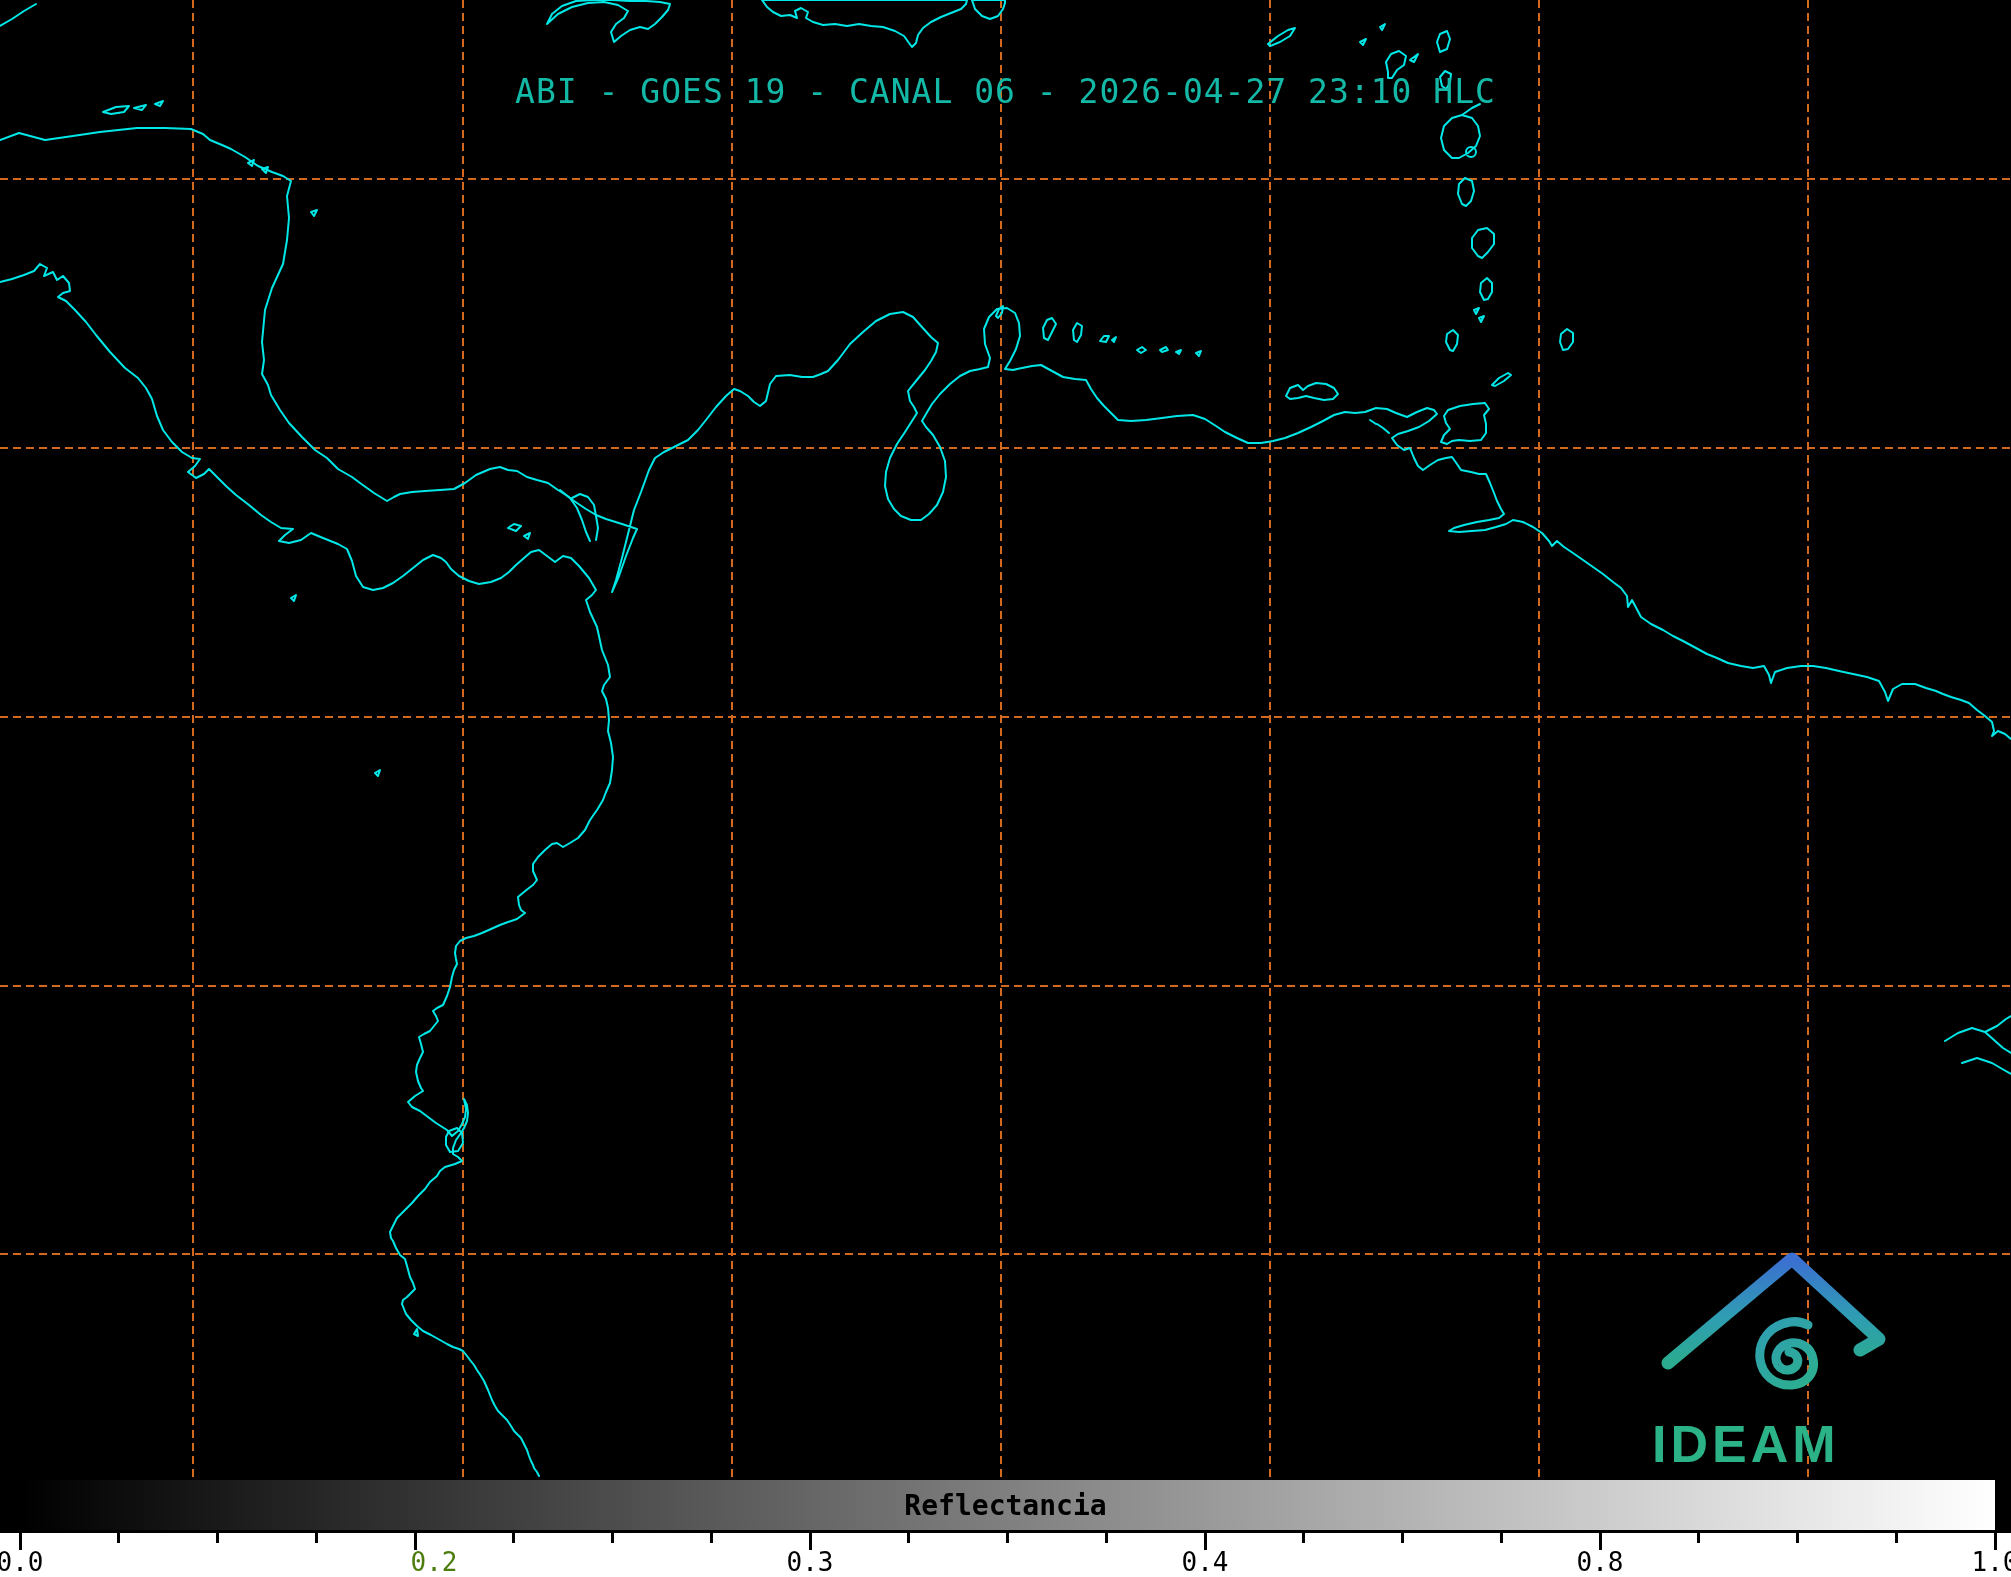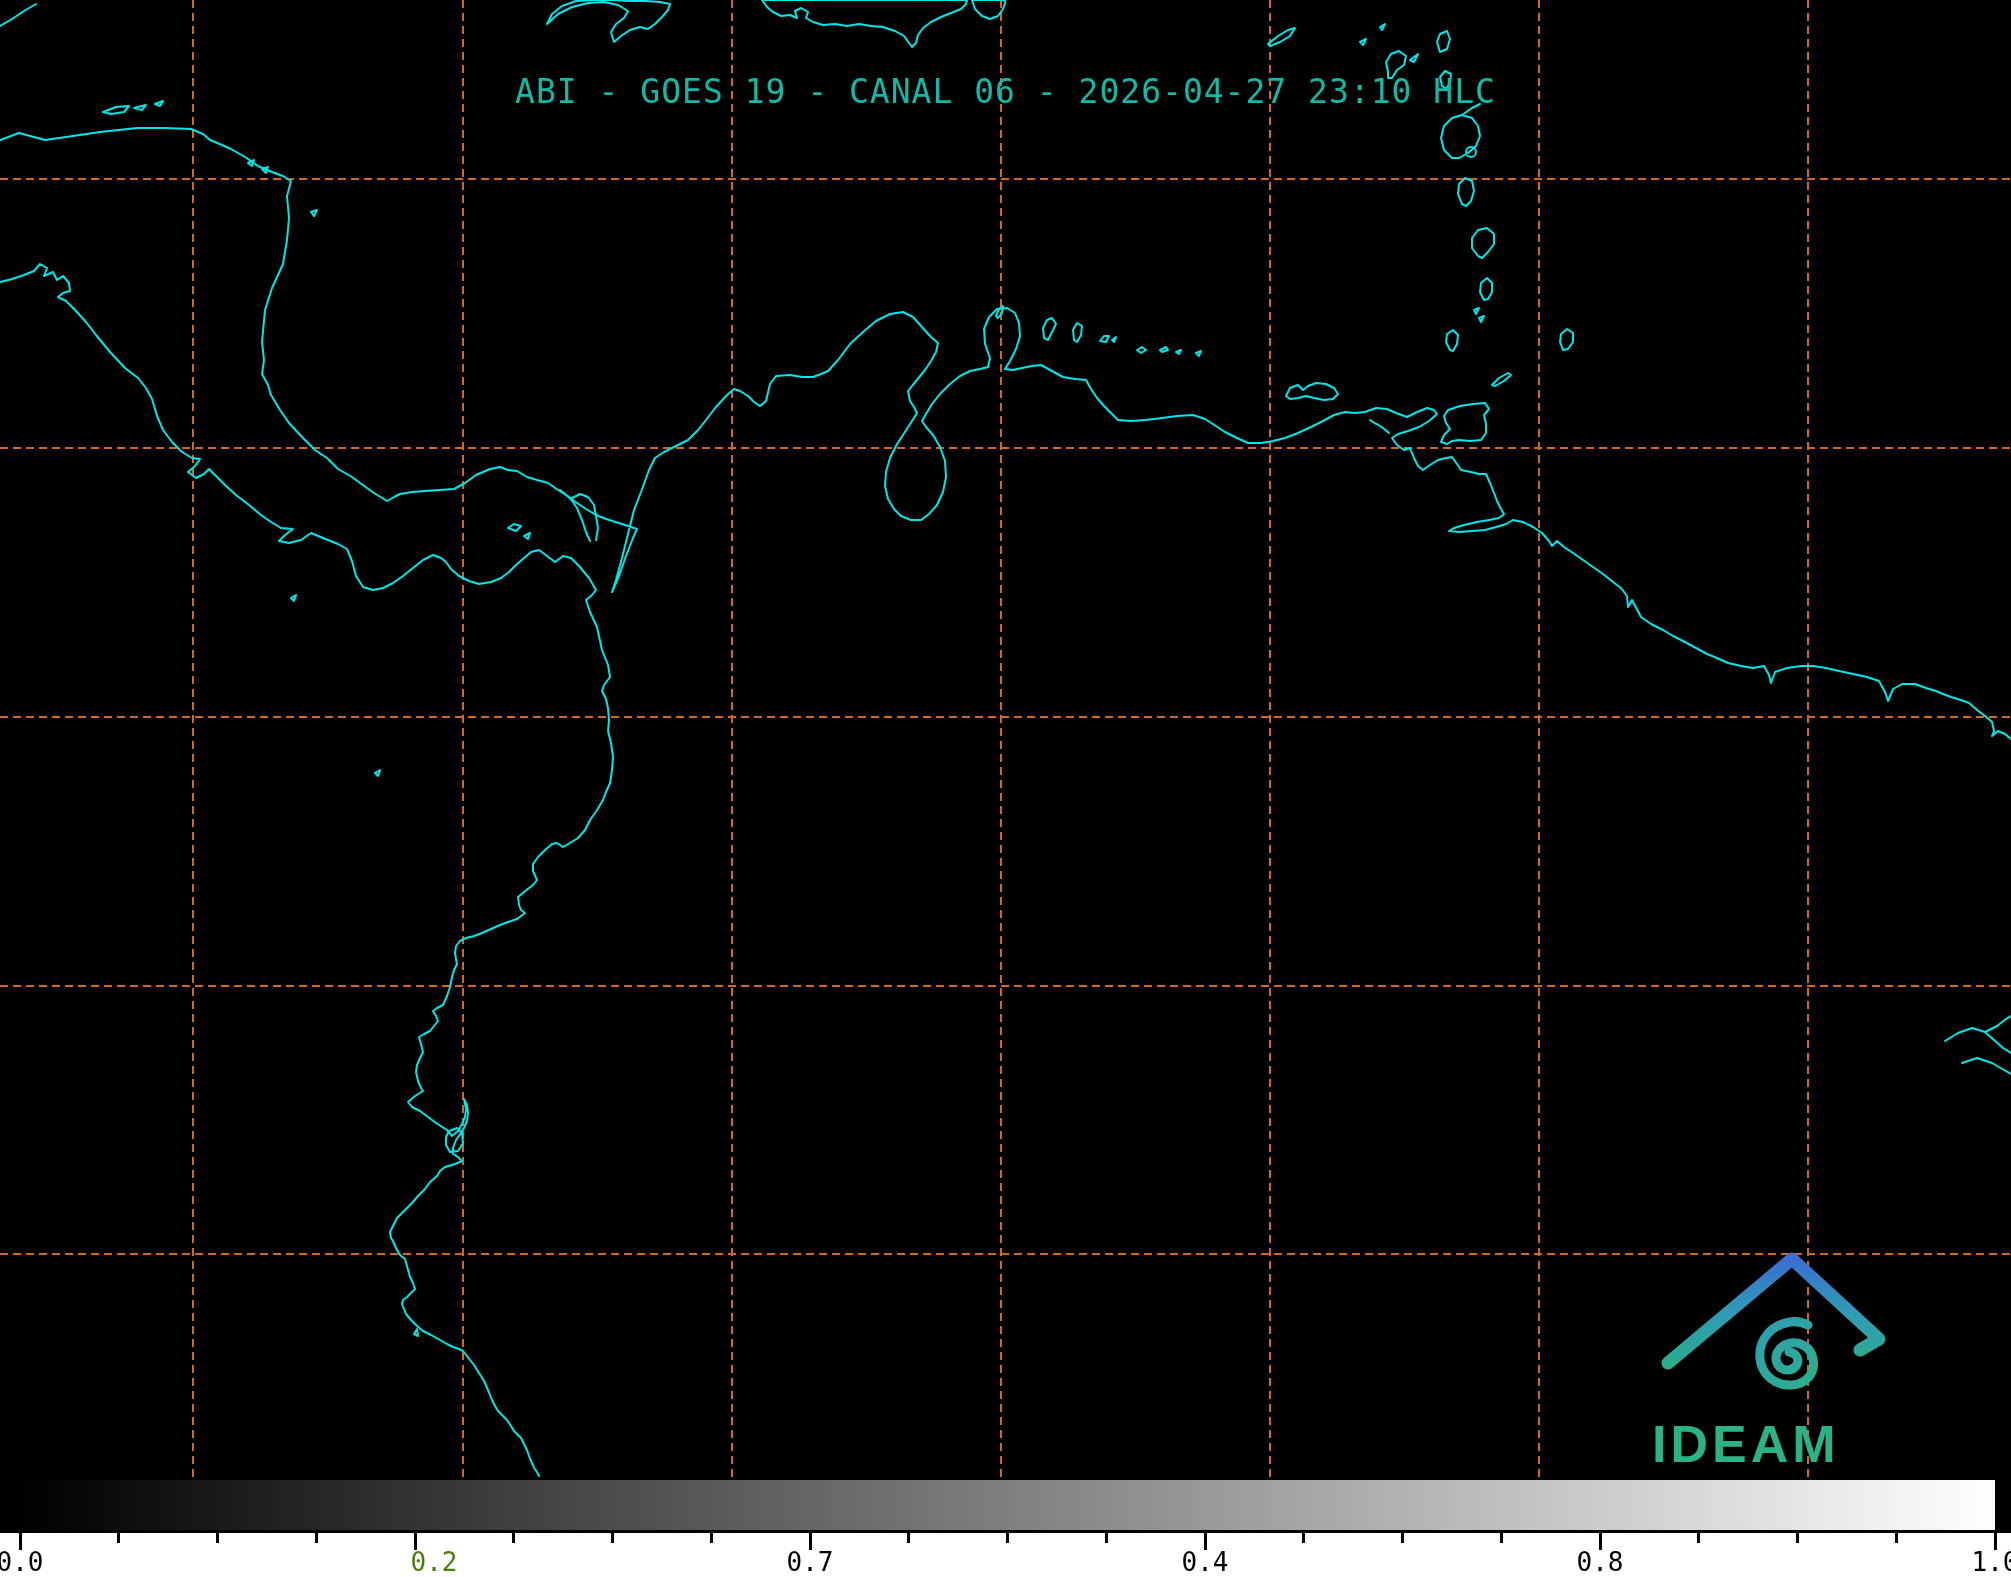--- a/index.html
+++ b/index.html
@@ -92,20 +92,21 @@
       <path id="logo-roof" fill="none" stroke="url(#roofGrad)" stroke-width="13" stroke-linecap="round" stroke-linejoin="round" d="M 1668 1363 L 1792 1259 L 1879 1339 L 1860 1350"></path>
       <path id="logo-spiral" fill="none" stroke="url(#spiralGrad)" stroke-width="9" stroke-linecap="round" d="M 1789 1352 C 1797 1353 1800 1360 1796 1366 C 1791 1372 1782 1371 1778 1365 C 1773 1357 1778 1347 1787 1344 C 1799 1340 1811 1347 1813 1359 C 1816 1373 1806 1384 1792 1385 C 1775 1386 1762 1375 1760 1359 C 1758 1340 1771 1325 1790 1322 C 1796 1321 1802 1322 1808 1325"></path>
     </g>
   </svg>
 
   <div id="map-title" style="color: #14b8a6;">ABI - GOES 19 - CANAL 06 - 2026-04-27 23:10 HLC</div>
 
   <div id="cbar-outer">
     <div id="cbar-grad" style="background: linear-gradient(to right, rgb(0, 0, 0), rgb(255, 255, 255));"></div>
   </div>
+  <div id="cbar-label" style="color: rgb(0, 0, 0);">Reflectancia</div>
   <div id="cbar-strip" style="background: rgb(255, 255, 255);"></div>
   <div id="cbar-ticks">
       <div class="cbar-tick" style="left: 18.5px; height: 17px; background: rgb(0, 0, 0);"></div>
       <div class="cbar-tick" style="left: 117.25px; height: 10px; background: rgb(0, 0, 0);"></div>
       <div class="cbar-tick" style="left: 216px; height: 10px; background: rgb(0, 0, 0);"></div>
       <div class="cbar-tick" style="left: 314.75px; height: 10px; background: rgb(0, 0, 0);"></div>
       <div class="cbar-tick" style="left: 413.5px; height: 17px; background: rgb(0, 0, 0);"></div>
       <div class="cbar-tick" style="left: 512.25px; height: 10px; background: rgb(0, 0, 0);"></div>
       <div class="cbar-tick" style="left: 611px; height: 10px; background: rgb(0, 0, 0);"></div>
       <div class="cbar-tick" style="left: 709.75px; height: 10px; background: rgb(0, 0, 0);"></div>
@@ -117,21 +118,21 @@
       <div class="cbar-tick" style="left: 1302.25px; height: 10px; background: rgb(0, 0, 0);"></div>
       <div class="cbar-tick" style="left: 1401px; height: 10px; background: rgb(0, 0, 0);"></div>
       <div class="cbar-tick" style="left: 1499.75px; height: 10px; background: rgb(0, 0, 0);"></div>
       <div class="cbar-tick" style="left: 1598.5px; height: 17px; background: rgb(0, 0, 0);"></div>
       <div class="cbar-tick" style="left: 1697.25px; height: 10px; background: rgb(0, 0, 0);"></div>
       <div class="cbar-tick" style="left: 1796px; height: 10px; background: rgb(0, 0, 0);"></div>
       <div class="cbar-tick" style="left: 1894.75px; height: 10px; background: rgb(0, 0, 0);"></div>
       <div class="cbar-tick" style="left: 1993.5px; height: 17px; background: rgb(0, 0, 0);"></div>
       <div class="cbar-num" style="left: -20px; color: rgb(0, 0, 0);">0.0</div>
       <div class="cbar-num" style="left: 394px; color: #4d7c0f;">0.2</div>
-      <div class="cbar-num" style="left: 770px; color: rgb(0, 0, 0);">0.7</div>
+      <div class="cbar-num" style="left: 770px; color: rgb(0, 0, 0);">0.3</div>
       <div class="cbar-num" style="left: 1165px; color: rgb(0, 0, 0);">0.4</div>
       <div class="cbar-num" style="left: 1560px; color: rgb(0, 0, 0);">0.8</div>
       <div class="cbar-num" style="left: 1955px; color: rgb(0, 0, 0);">1.0</div>
     </div>
 
   <div id="logo-text" style="color: rgb(44, 178, 135);">IDEAM</div>
 
 </div>
 
 </body></html>

